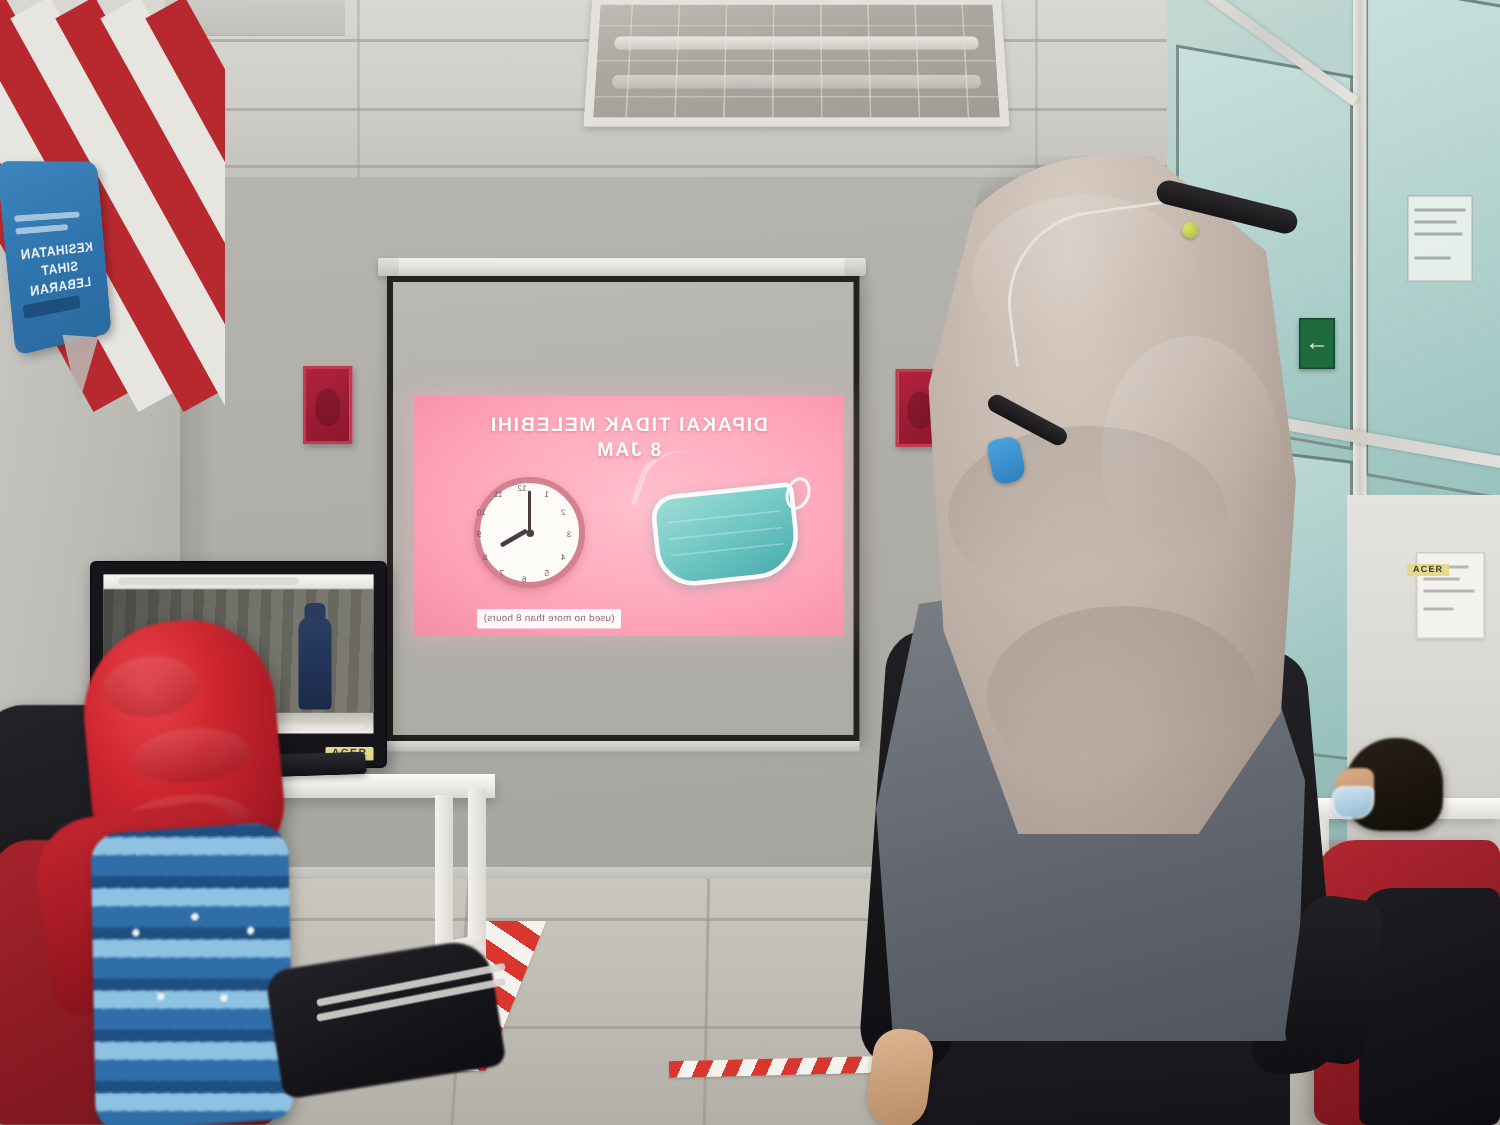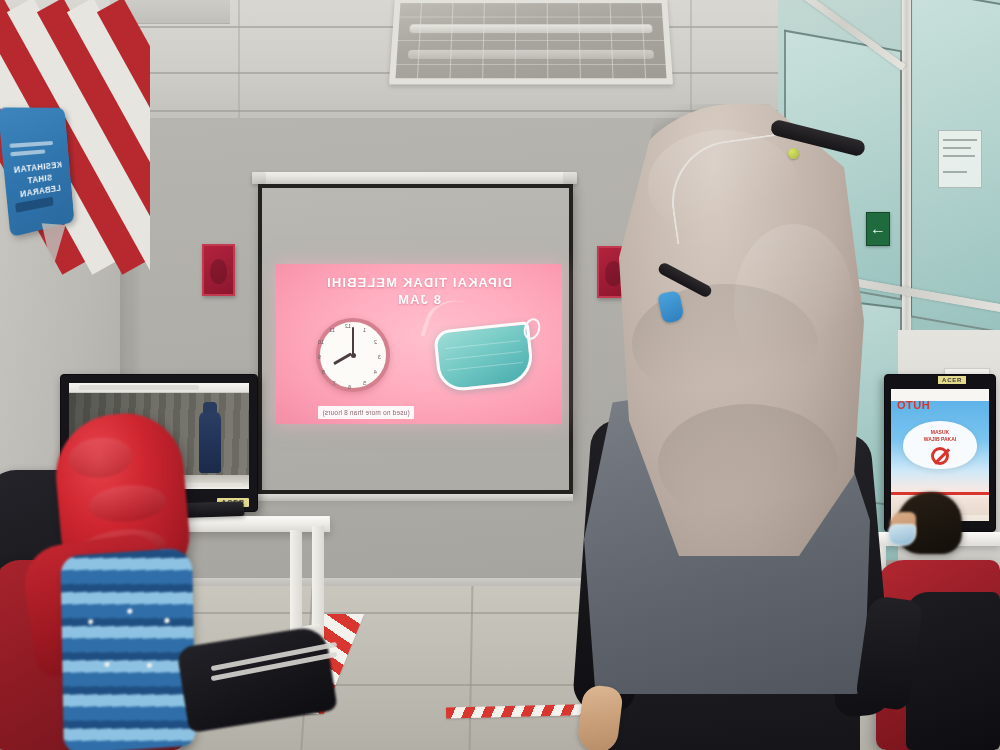--- a/index.html
+++ b/index.html
@@ -779,34 +779,20 @@
     <div class="fold" style="left:14px; top:22px; width:64px; height:40px;"></div>
     <div class="fold" style="left:30px; top:72px; width:78px; height:36px;"></div>
     <div class="fold" style="left:18px; top:116px;width:86px; height:34px;"></div>
   </div>
   <div class="hijab-red-drape blur1"></div>
   <div class="batik blur1"></div>
   <div class="legs-dark blur1"></div>
   <div class="legs-stripe"></div>
   <div class="legs-stripe b"></div>
 
-  <div class="monitor-right">
-    <div class="panel">
-      <div class="mr-title">OTUH</div>
-      <div class="mr-cloud">
-        <div class="mr-cloudtext">
-          <div>MASUK</div>
-          <div>WAJIB PAKAI</div>
-        </div>
-        <div class="no-sign"></div>
-      </div>
-      <div class="mr-redline"></div>
-      <div class="mr-footer"></div>
-    </div>
-  </div>
   <div class="monitor-right-badge">ACER</div>
 
   <div class="desk-right"></div>
   <div class="desk-right-leg"></div>
   <div class="desk-right-2"></div>
 
   <div class="child-head blur1"></div>
   <div class="child-face blur1"></div>
   <div class="child-mask blur1"></div>
 

